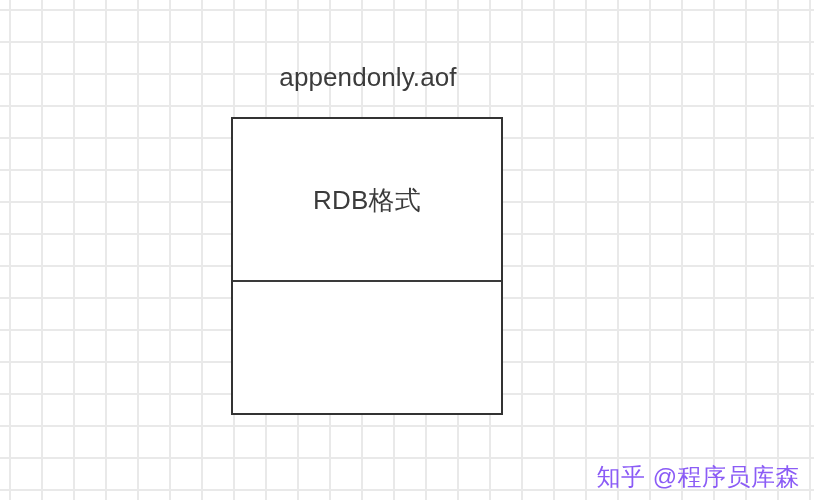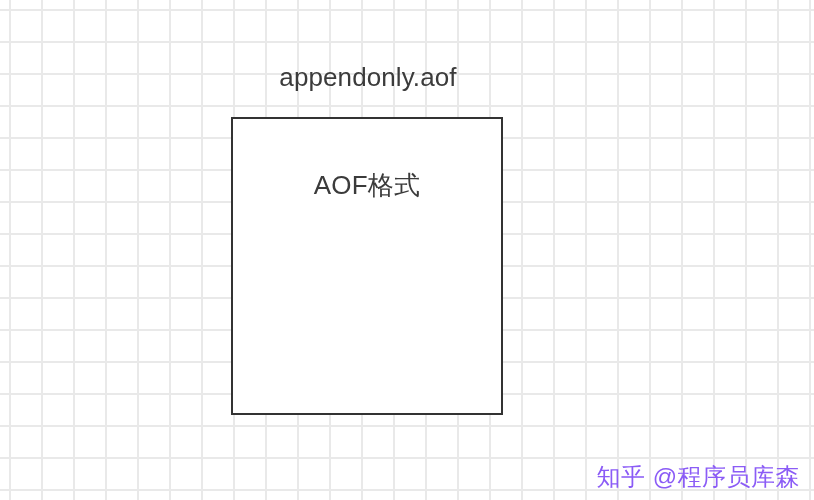--- a/index.html
+++ b/index.html
@@ -106,23 +106,23 @@
 <div id="canvas">
 
   <div id="grid-background"></div>
 
   <div id="diagram">
 
     <div class="diagram-title">appendonly.aof</div>
 
     <div class="file-box">
 
+      <div class="box-row box-row-top">
+        <span class="box-row-label">RDB格式</span>
+      </div>
 
-      <div class="box-row box-row-bottom">
-        <span class="box-row-label">AOF格式</span>
-      </div>
 
     </div>
   </div>
 
   <div id="watermark">知乎 @程序员库森</div>
 
 </div>
 
 </body></html>

